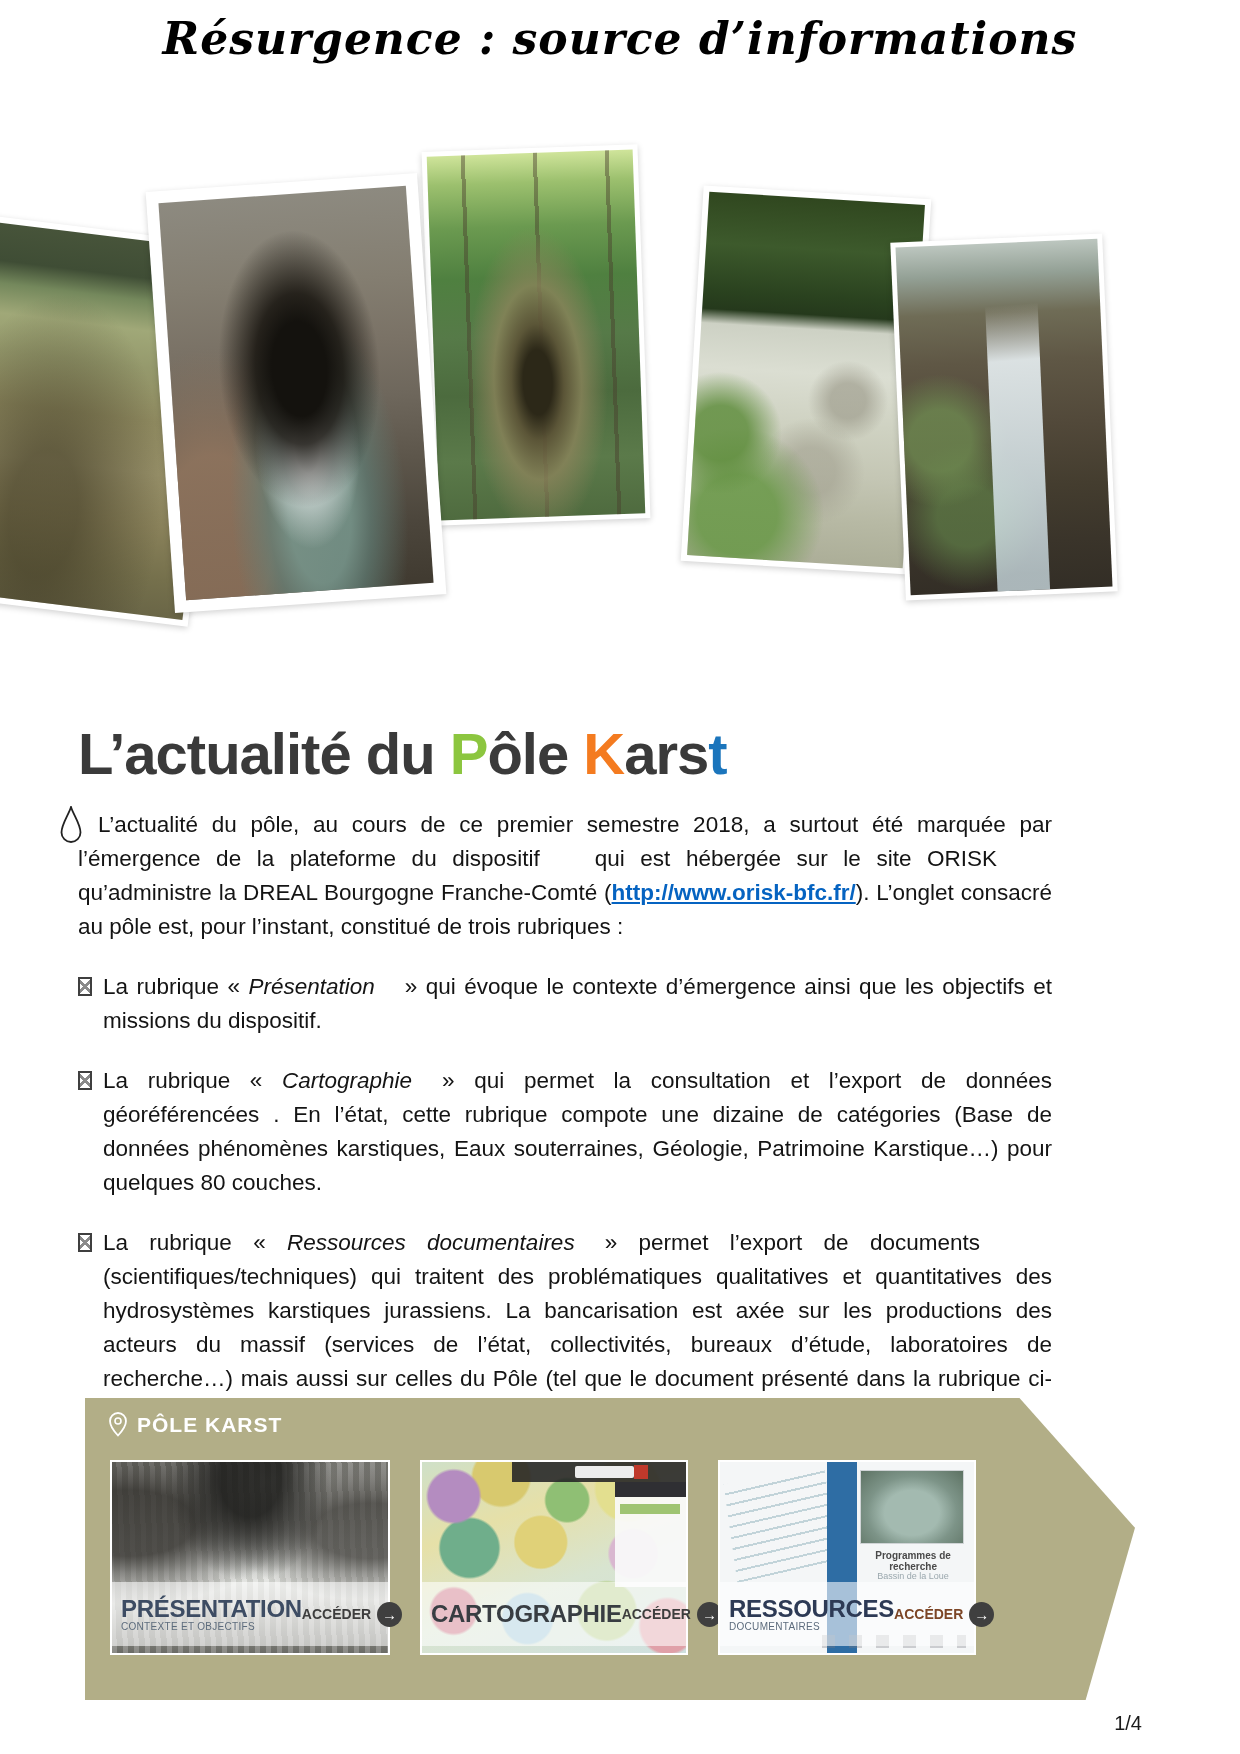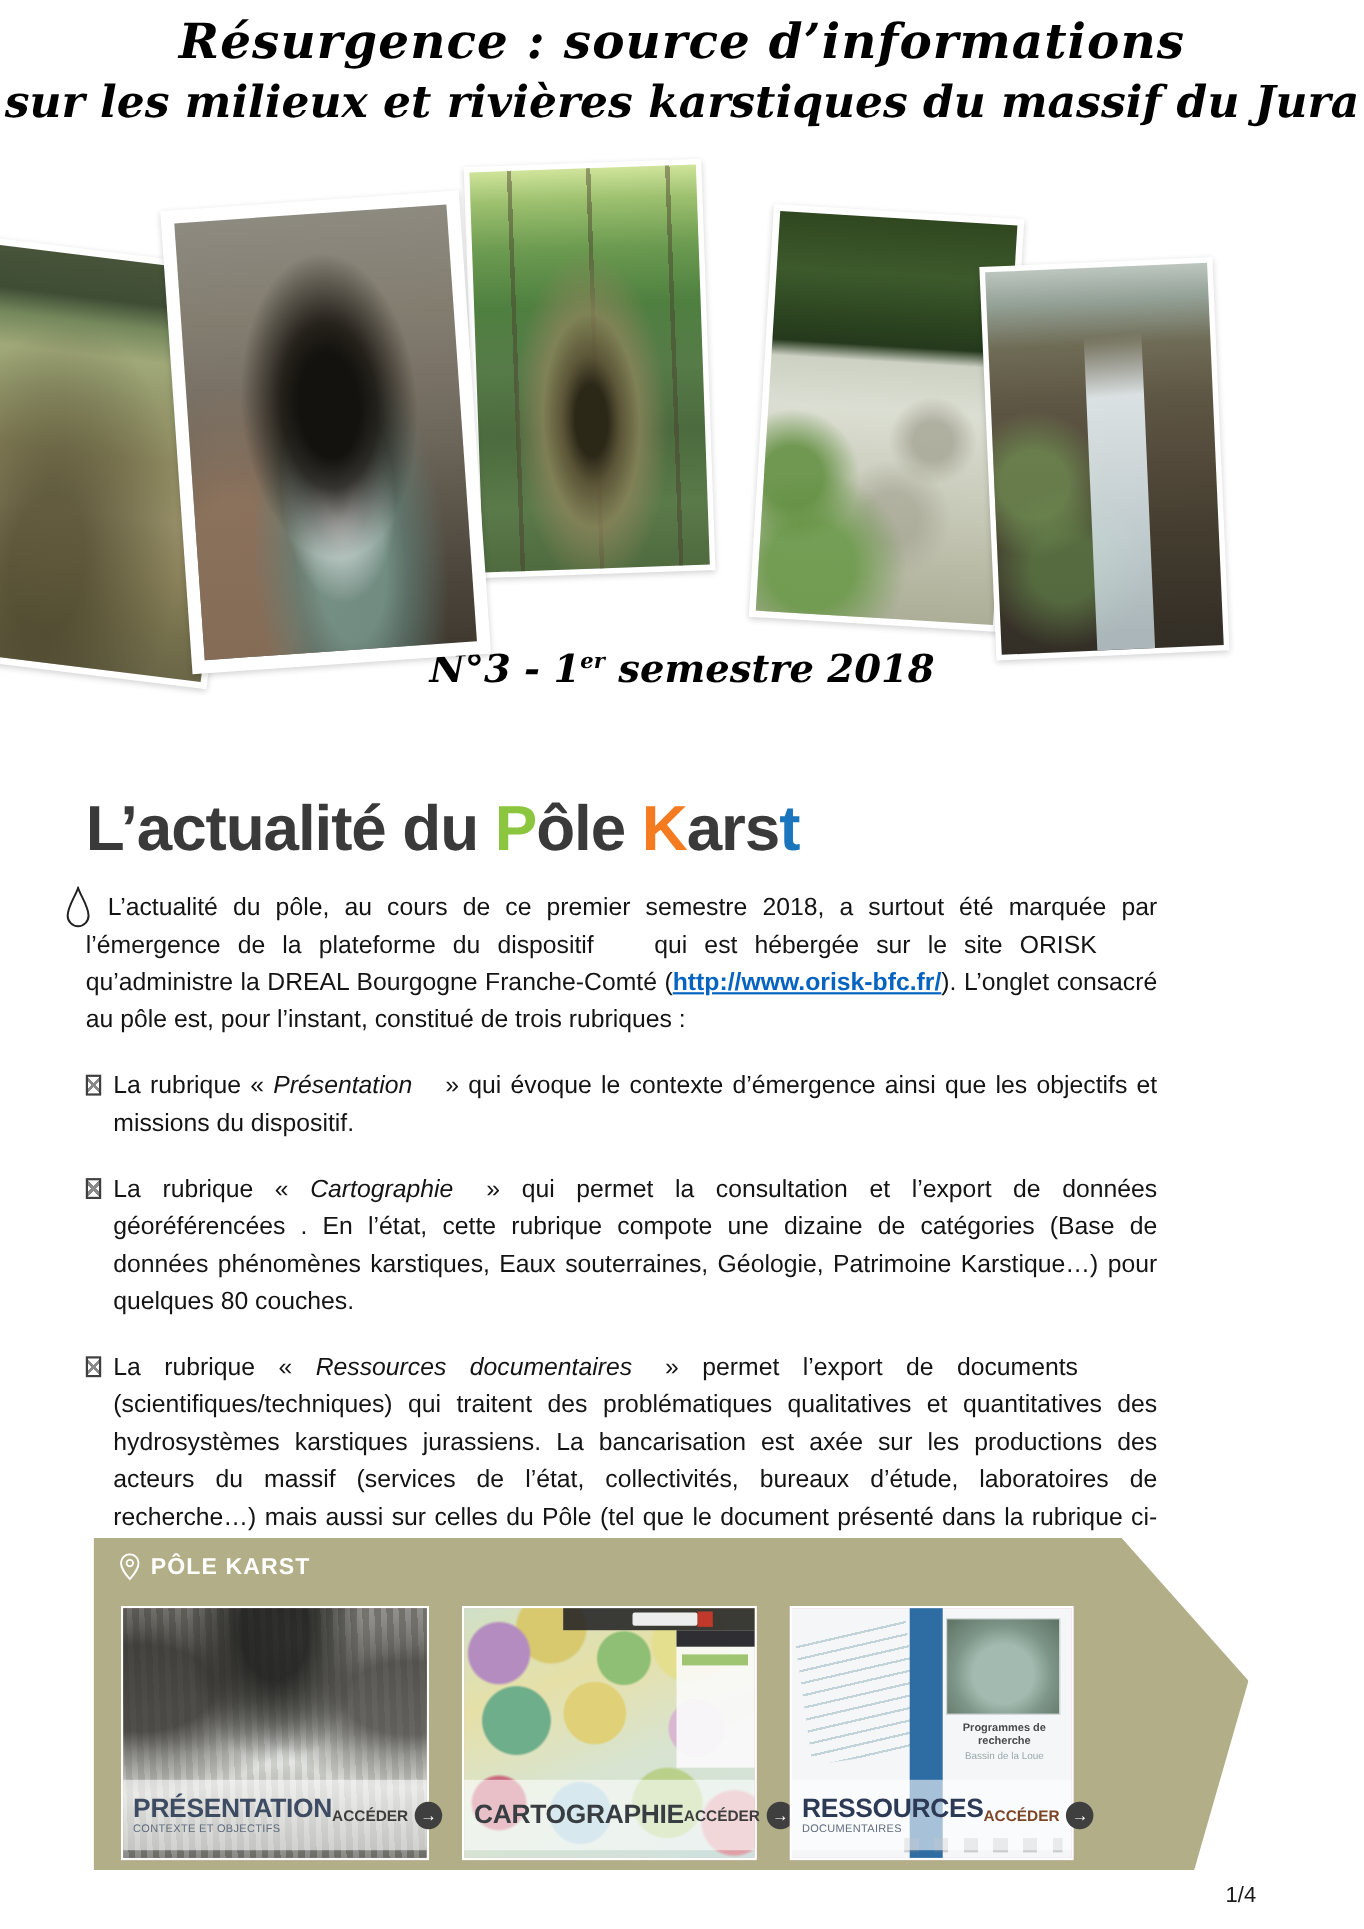--- a/index.html
+++ b/index.html
@@ -72,21 +72,21 @@
       background:linear-gradient(45deg,transparent 42%,#8a8a8a 42% 58%,transparent 58%),
                  linear-gradient(135deg,transparent 42%,#8a8a8a 42% 58%,transparent 58%);}
   .bullets i{font-style:italic;}
 
   
   .banner{position:absolute;left:85px;top:1398px;width:1050px;height:302px;background:#B2AE87;
           clip-path:polygon(0 0, 89% 0, 100% 43%, 95.3% 100%, 0 100%);}
   .banner-head{display:flex;align-items:center;gap:10px;padding:14px 0 0 24px;}
   .banner-title{font-size:21px;font-weight:700;color:#ffffff;letter-spacing:1px;}
   .cards{position:absolute;left:25px;top:62px;display:flex;gap:30px;}
-  .card{position:relative;height:231px;background:#f9a8d4;border:2px solid #fff;box-sizing:border-box;cursor:pointer;}
+  .card{position:relative;height:195px;background:#fef9c3;border:2px solid #fff;box-sizing:border-box;cursor:pointer;}
   .card1{width:280px;}
   .card2{width:268px;}
   .card3{width:258px;}
   .card-art{position:absolute;inset:0;}
   .art1{background:
       radial-gradient(ellipse at 50% 8%, rgba(28,28,26,.85) 0 16%, transparent 42%),
       radial-gradient(ellipse at 6% 32%, rgba(44,42,38,.8) 0 18%, transparent 44%),
       radial-gradient(ellipse at 94% 36%, rgba(50,48,44,.7) 0 16%, transparent 40%),
       repeating-linear-gradient(88deg, rgba(255,255,255,.35) 0 5px, rgba(188,190,186,.28) 5px 11px),
       linear-gradient(180deg,#55544e 0%,#8c8c86 18%,#c2c4bf 40%,#e2e4e0 58%,#b9bab4 72%,#787871 88%,#4b4b45 100%);}
@@ -133,42 +133,40 @@
   
   .pagenum{position:absolute;top:1712px;right:98px;font-size:20px;color:#1a1a1a;}
 </style>
 </head>
 <body>
 
 <div class="page">
 
   <header class="masthead">
     <div class="script title1">Résurgence : source d’informations</div>
-    <div class="script title2">sur les milieux et rivières karstiques du massif du Jura</div>
   </header>
 
   <div>
     <div class="photo photo1">
         <div class="ph"></div>
       </div>
     <div class="photo photo2">
         <div class="ph"></div>
       </div>
     <div class="photo photo3">
         <div class="ph"></div>
       </div>
     <div class="photo photo4">
         <div class="ph"></div>
       </div>
     <div class="photo photo5">
         <div class="ph"></div>
       </div>
   </div>
 
-  <div class="issue script"><span>N°3 - 1</span><sup>er</sup><span> semestre 2018</span></div>
 
   <main class="article">
     <h1><span>L’actualité du </span><span class="c-green">P</span><span>ôle </span><span class="c-orange">K</span><span>ars</span><span class="c-blue">t</span></h1>
 
     <div class="intro-wrap">
       <svg class="drop-icon" width="22" height="38" viewBox="0 0 22 38">
         <path d="M11 1 C 9 8, 1.5 18, 1.5 26.5 a9.5 9.5 0 0 0 19 0 C 20.5 18, 13 8, 11 1 Z" fill="#ffffff" stroke="#222222" stroke-width="1.8"></path>
       </svg>
       <p class="body-text intro"><span>L’actualité du pôle, au cours de ce premier semestre 2018, a surtout été marquée par l’émergence de la plateforme du dispositif</span><span class="gap gap-md"></span><span>qui est hébergée sur le site ORISK</span><span class="gap gap-md"></span><span>qu’administre la DREAL Bourgogne Franche-Comté (</span><a class="link" href="#">http://www.orisk-bfc.fr/</a><span>). L’onglet consacré au pôle est, pour l’instant, constitué de trois rubriques :</span></p>
     </div>

